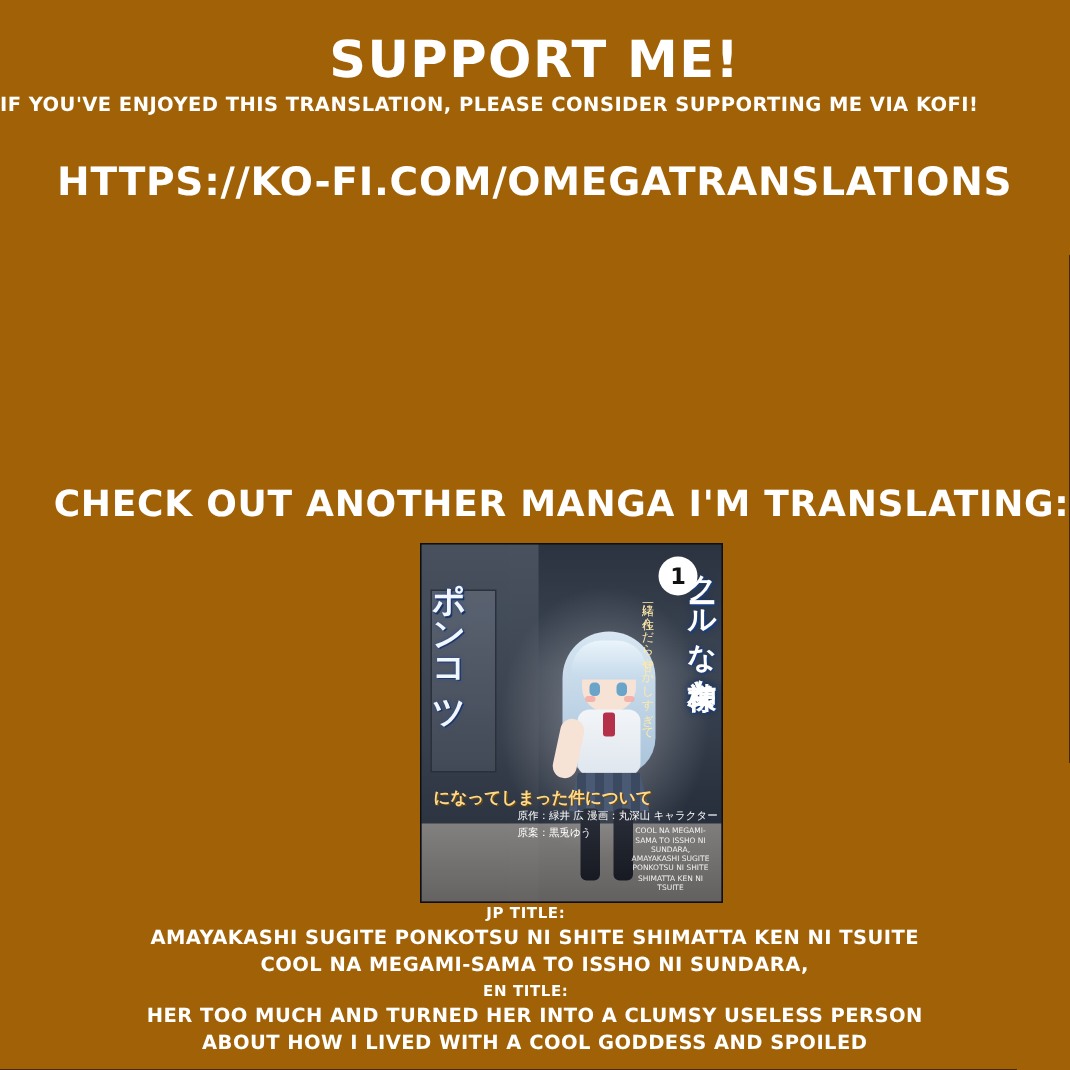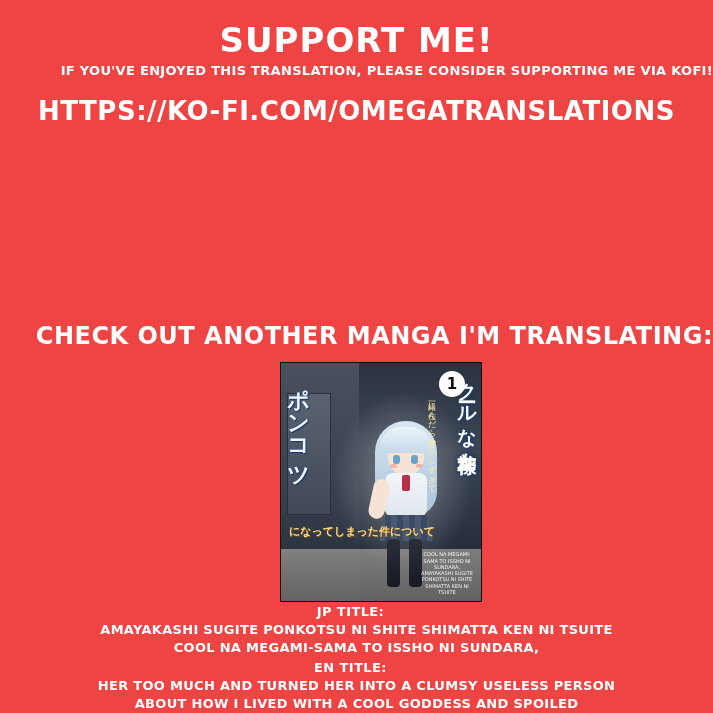--- a/index.html
+++ b/index.html
@@ -11,50 +11,50 @@
     width: 713px;
     height: 713px;
     overflow: hidden;
     font-family: "DejaVu Sans", sans-serif;
     color: #ffffff;
   }
   .page {
     position: relative;
     width: 713px;
     height: 713px;
-    background: #ef4444;
+    background: #a16207;
   }
   .support-title {
     position: absolute;
     top: 20px;
     left: 0;
     width: 713px;
     text-align: center;
     font-family: "DejaVu Sans", sans-serif;
     font-size: 34px;
     font-weight: bold;
     letter-spacing: 1px;
     color: #ffffff;
     text-transform: uppercase;
   }
   .support-sub {
     position: absolute;
     top: 63px;
     left: 0;
     width: 713px;
-    text-align: right;
+    text-align: left;
     font-size: 13px;
     font-weight: bold;
     letter-spacing: 0.3px;
     color: #ffffff;
     text-transform: uppercase;
   }
   .kofi-link {
     position: absolute;
-    top: 96px;
+    top: 107px;
     left: 0;
     width: 713px;
     text-align: center;
     font-size: 26px;
     font-weight: bold;
     letter-spacing: 0.5px;
     color: #ffffff;
     text-transform: uppercase;
     text-decoration: none;
   }
@@ -210,21 +210,21 @@
     opacity:.9;
   }
 
   
   .info {
     position:absolute;
     left:0; top:600px; width:713px;
     text-align:center;
   }
   .info .label {
-    font-size:13px; font-weight:bold; letter-spacing:.4px;
+    font-size:10px; font-weight:bold; letter-spacing:.4px;
     text-transform:uppercase; color:#ffffff;
     margin: 4px 12px 2px 0;
   }
   .info .line {
     font-size:13px; font-weight:bold; letter-spacing:.3px;
     text-transform:uppercase; color:#ffffff; line-height:1.35;
   }
 </style>
 </head>
 <body>
@@ -256,20 +256,23 @@
       <div class="skirt"></div>
       <div class="leg-l"></div>
       <div class="leg-r"></div>
       <div class="arm"></div>
     </div>
 
     <div class="title-jp-vert">ポンコツ</div>
     <div class="title-jp-main">クールな女神様と</div>
     <div class="title-jp-side">一緒に住んだら甘やかしすぎて</div>
     <div class="title-jp-bottom">になってしまった件について</div>
+    <div class="credits-jp">原作：緑井 広
+漫画：丸深山
+キャラクター原案：黒兎ゆう</div>
     <div class="cover-strip">COOL NA MEGAMI-SAMA TO ISSHO NI SUNDARA, AMAYAKASHI SUGITE PONKOTSU NI SHITE SHIMATTA KEN NI TSUITE</div>
     <div class="vol-badge">1</div>
   </div>
 
   <div class="info">
     <div class="label">JP TITLE:</div>
     <div class="line">AMAYAKASHI SUGITE PONKOTSU NI SHITE SHIMATTA KEN NI TSUITE</div>
     <div class="line">COOL NA MEGAMI-SAMA TO ISSHO NI SUNDARA,</div>
     <div class="label">EN TITLE:</div>
     <div class="line">HER TOO MUCH AND TURNED HER INTO A CLUMSY USELESS PERSON</div>

